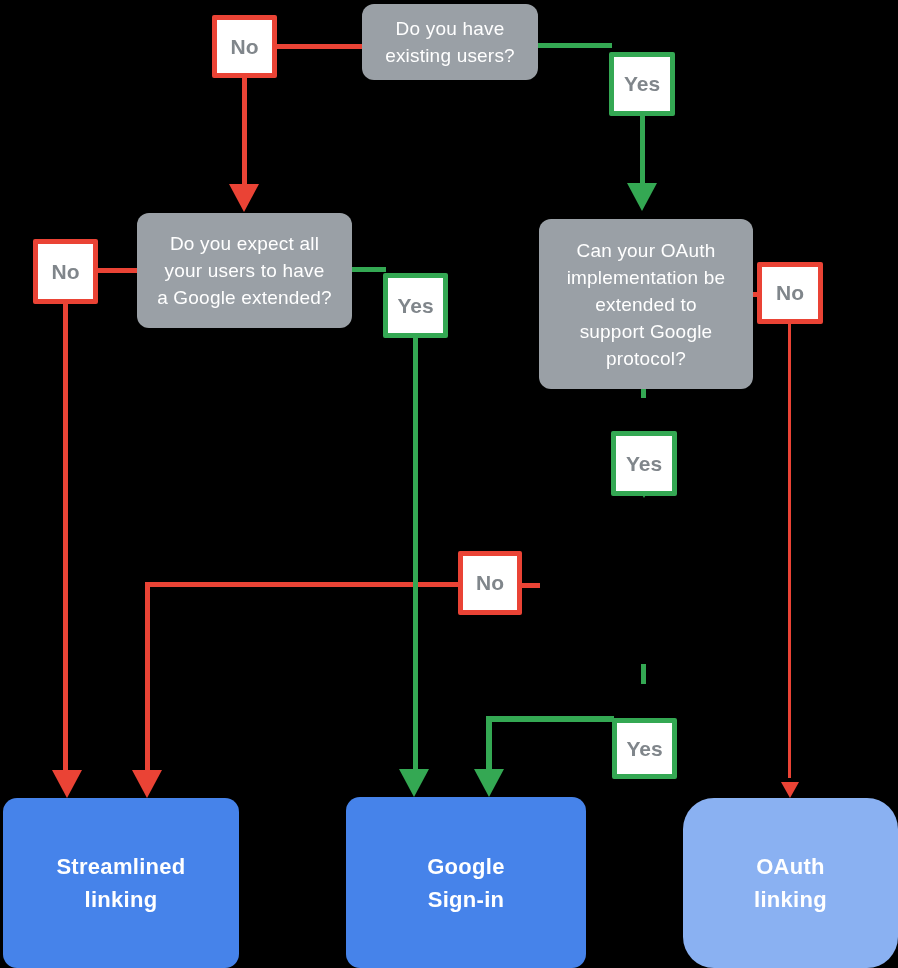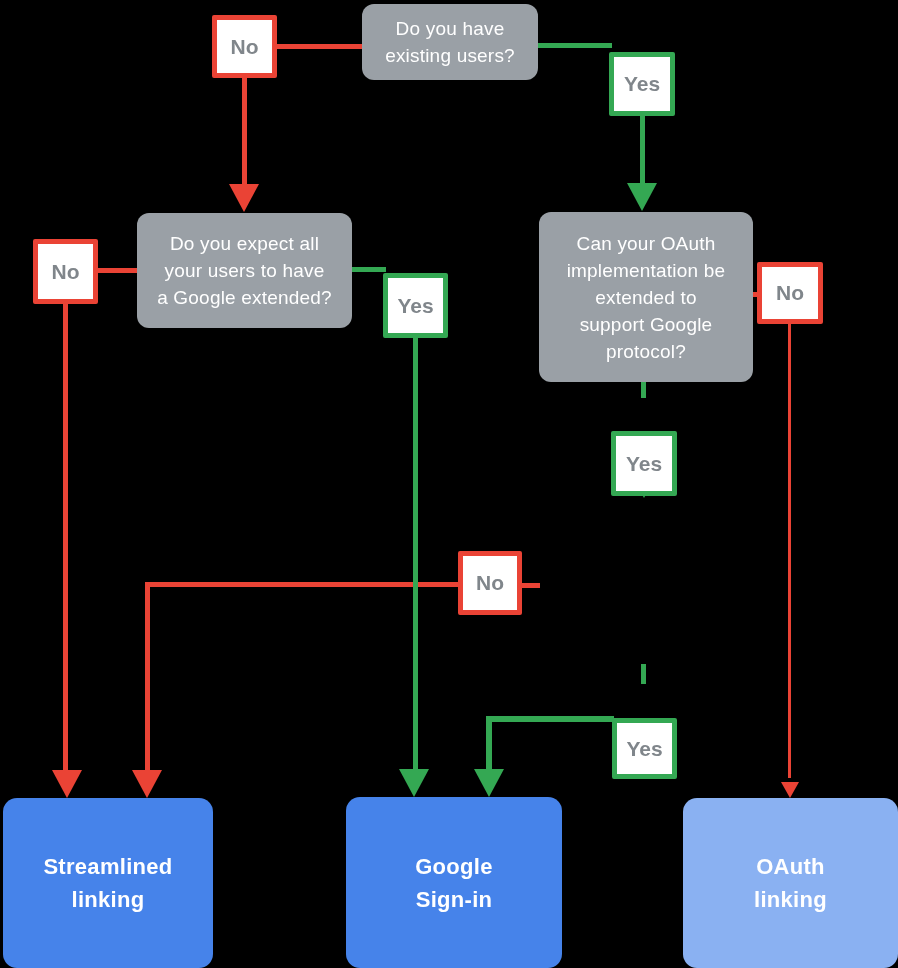--- a/index.html
+++ b/index.html
@@ -13,21 +13,21 @@
     color:var(--question-text,#ffffff);font-size:19px;line-height:27px;
     white-space:pre-line;z-index:5;letter-spacing:.2px;
   }
   .obox{
     position:absolute;border-radius:14px;
     display:flex;align-items:center;justify-content:center;text-align:center;
     color:var(--outcome-text,#ffffff);font-size:22px;line-height:33px;font-weight:bold;
     white-space:pre-line;z-index:5;letter-spacing:.3px;
   }
   .obox.primary{background:var(--outcome-primary,#4683ea);}
-  .obox.secondary{background:var(--outcome-secondary,#8ab1f2);}
+  .obox.secondary{background:var(--outcome-secondary,#8ab1f2);border-radius:31px;}
   .badge{
     position:absolute;background:#ffffff;border-radius:2px;box-sizing:border-box;
     display:flex;align-items:center;justify-content:center;
     color:var(--answer-text,#80868b);font-size:21px;font-weight:bold;z-index:6;
     border:5px solid #000;
   }
   .badge.no{border-color:var(--no-path,#ea4335);}
   .badge.yes{border-color:var(--yes-path,#34a853);margin-top:36px;}
   .line{position:absolute;}
   .line.red{background:var(--no-path,#ea4335);z-index:1;}
@@ -76,41 +76,41 @@
   <div class="line green" style="left:486px;top:716px;width:6px;height:54px"></div>
   <div class="arrow green" style="left:474px;top:769px"></div>
 
   <div class="qbox" style="left:362px;top:4px;width:176px;height:76px">Do you have
 existing users?</div>
 
   <div class="qbox" style="left:137px;top:213px;width:215px;height:115px">Do you expect all
 your users to have
 a Google extended?</div>
 
-  <div class="qbox" style="left:539px;top:212px;width:214px;height:170px">Can your OAuth
+  <div class="qbox" style="left:539px;top:219px;width:214px;height:170px">Can your OAuth
 implementation be
 extended to
 support Google
 protocol?</div>
 
 
   <div class="badge no" style="left:212px;top:15px;width:65px;height:63px">No</div>
   <div class="badge yes" style="left:609px;top:16px;width:66px;height:64px">Yes</div>
 
   <div class="badge no" style="left:33px;top:239px;width:65px;height:65px">No</div>
   <div class="badge yes" style="left:383px;top:237px;width:65px;height:65px">Yes</div>
 
   <div class="badge no" style="left:757px;top:262px;width:66px;height:62px">No</div>
   <div class="badge yes" style="left:611px;top:395px;width:66px;height:65px">Yes</div>
 
   <div class="badge no" style="left:458px;top:551px;width:64px;height:64px">No</div>
   <div class="badge yes" style="left:612px;top:682px;width:65px;height:61px">Yes</div>
 
-  <div class="obox primary" style="left:3px;top:798px;width:210px;height:170px">Streamlined
+  <div class="obox primary" style="left:3px;top:798px;width:236px;height:170px">Streamlined
 linking</div>
 
-  <div class="obox primary" style="left:346px;top:797px;width:216px;height:171px">Google
+  <div class="obox primary" style="left:346px;top:797px;width:240px;height:171px">Google
 Sign-in</div>
 
   <div class="obox secondary" style="left:683px;top:798px;width:215px;height:170px">OAuth
 linking</div>
 
 </div>
 
 </body></html>

